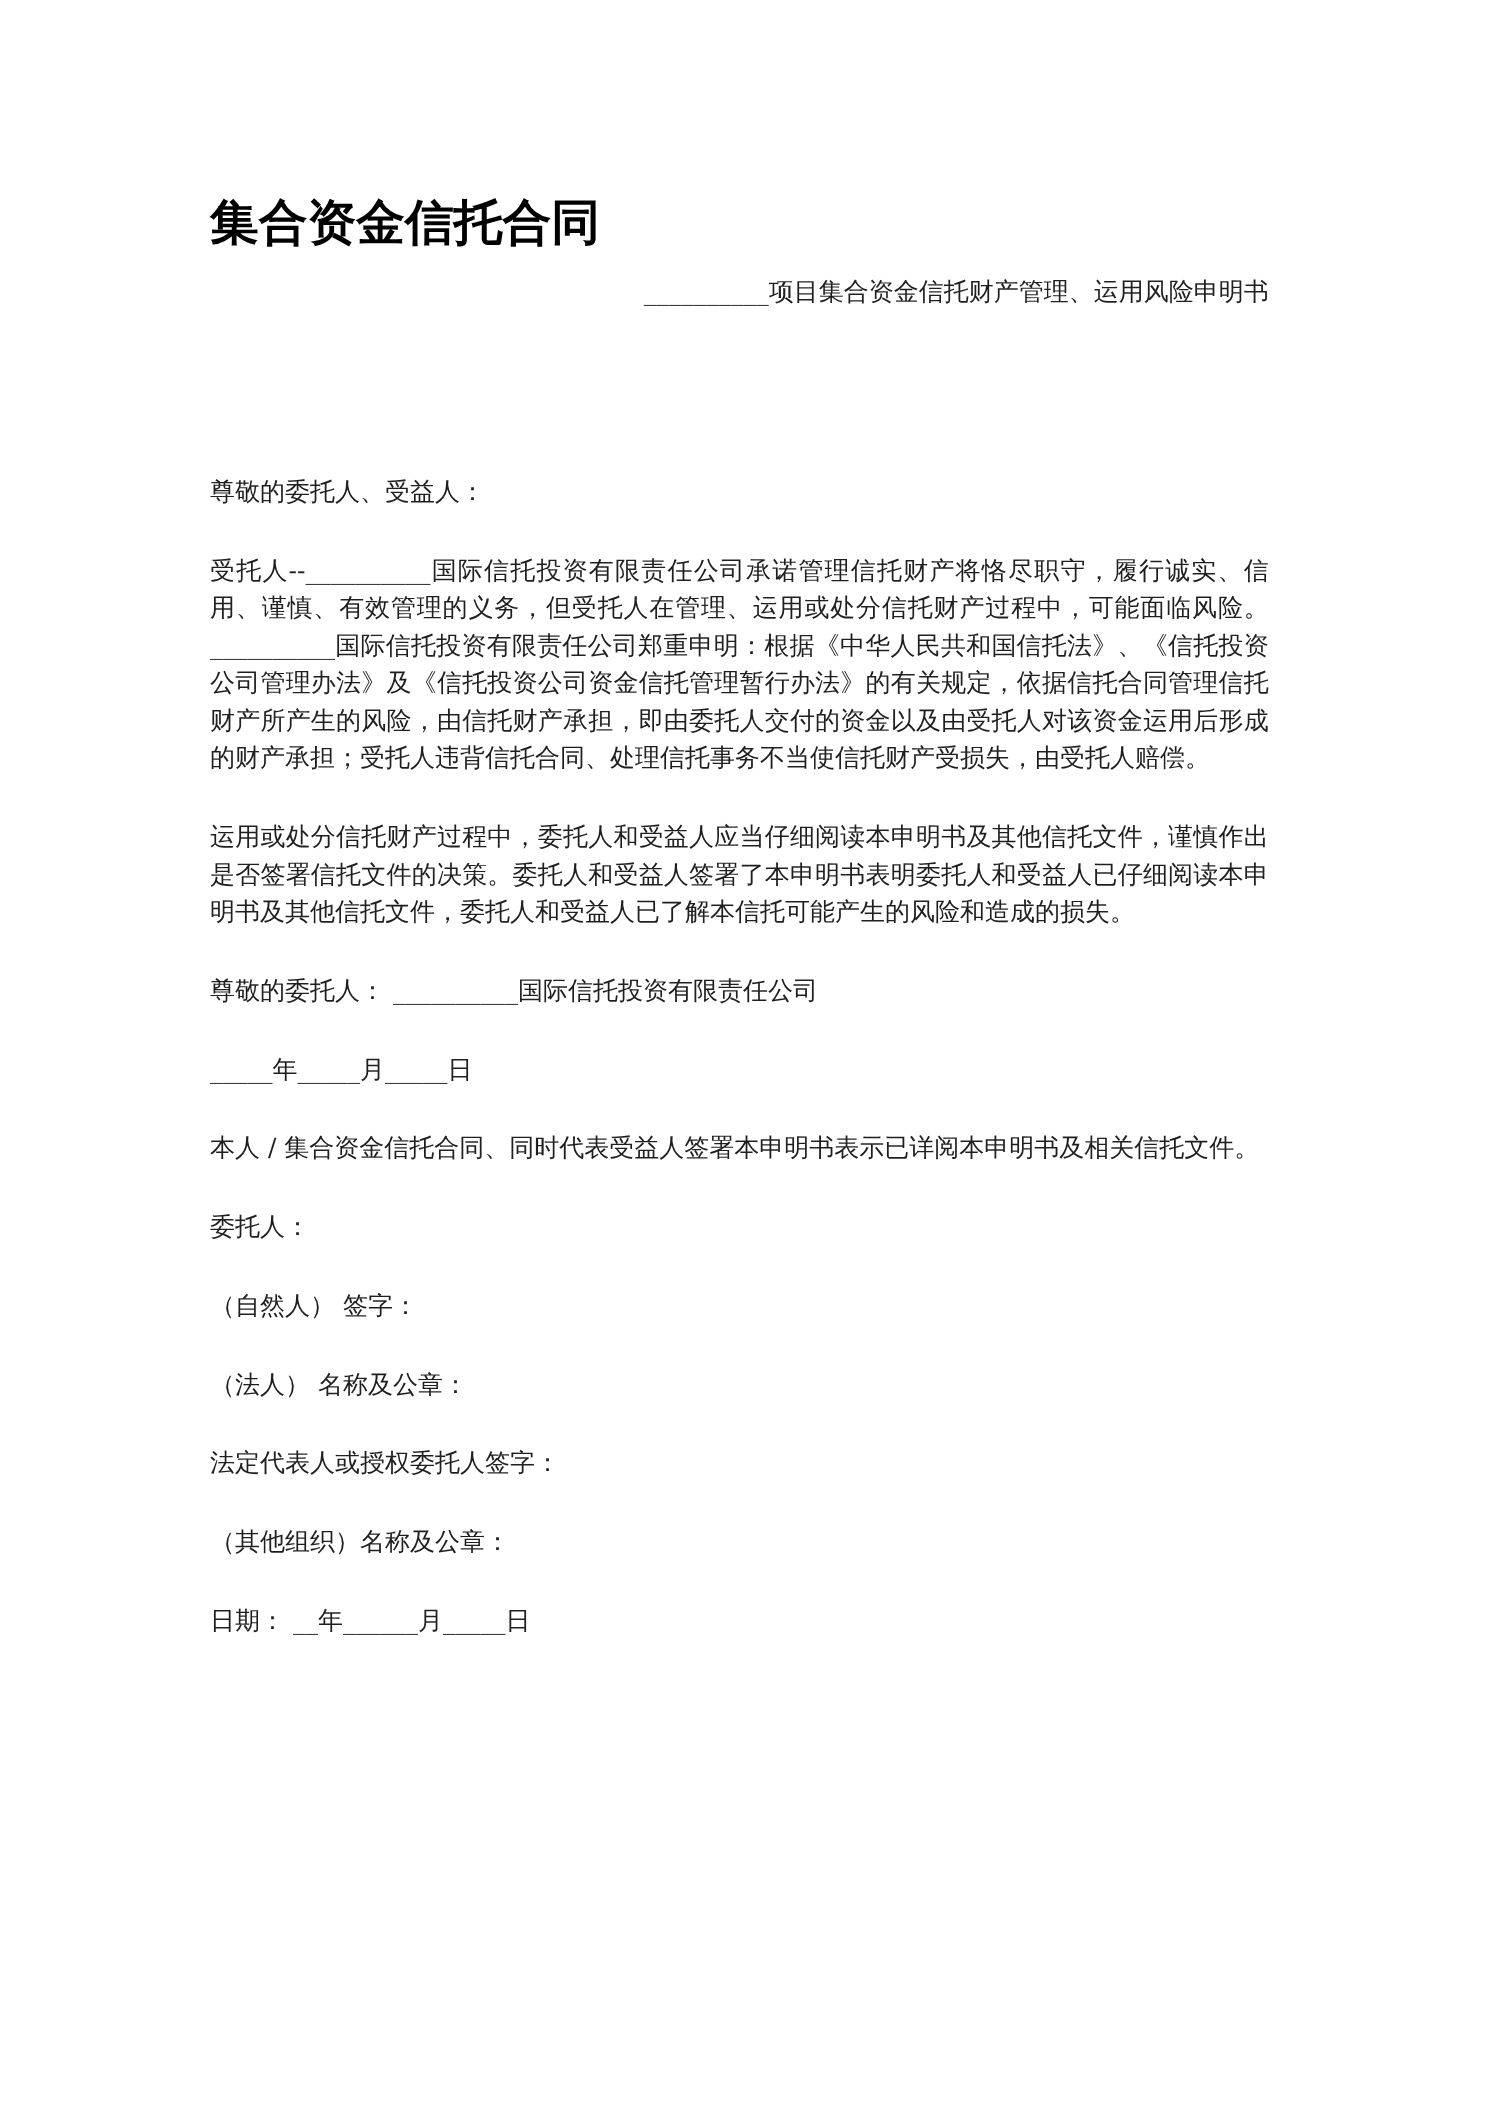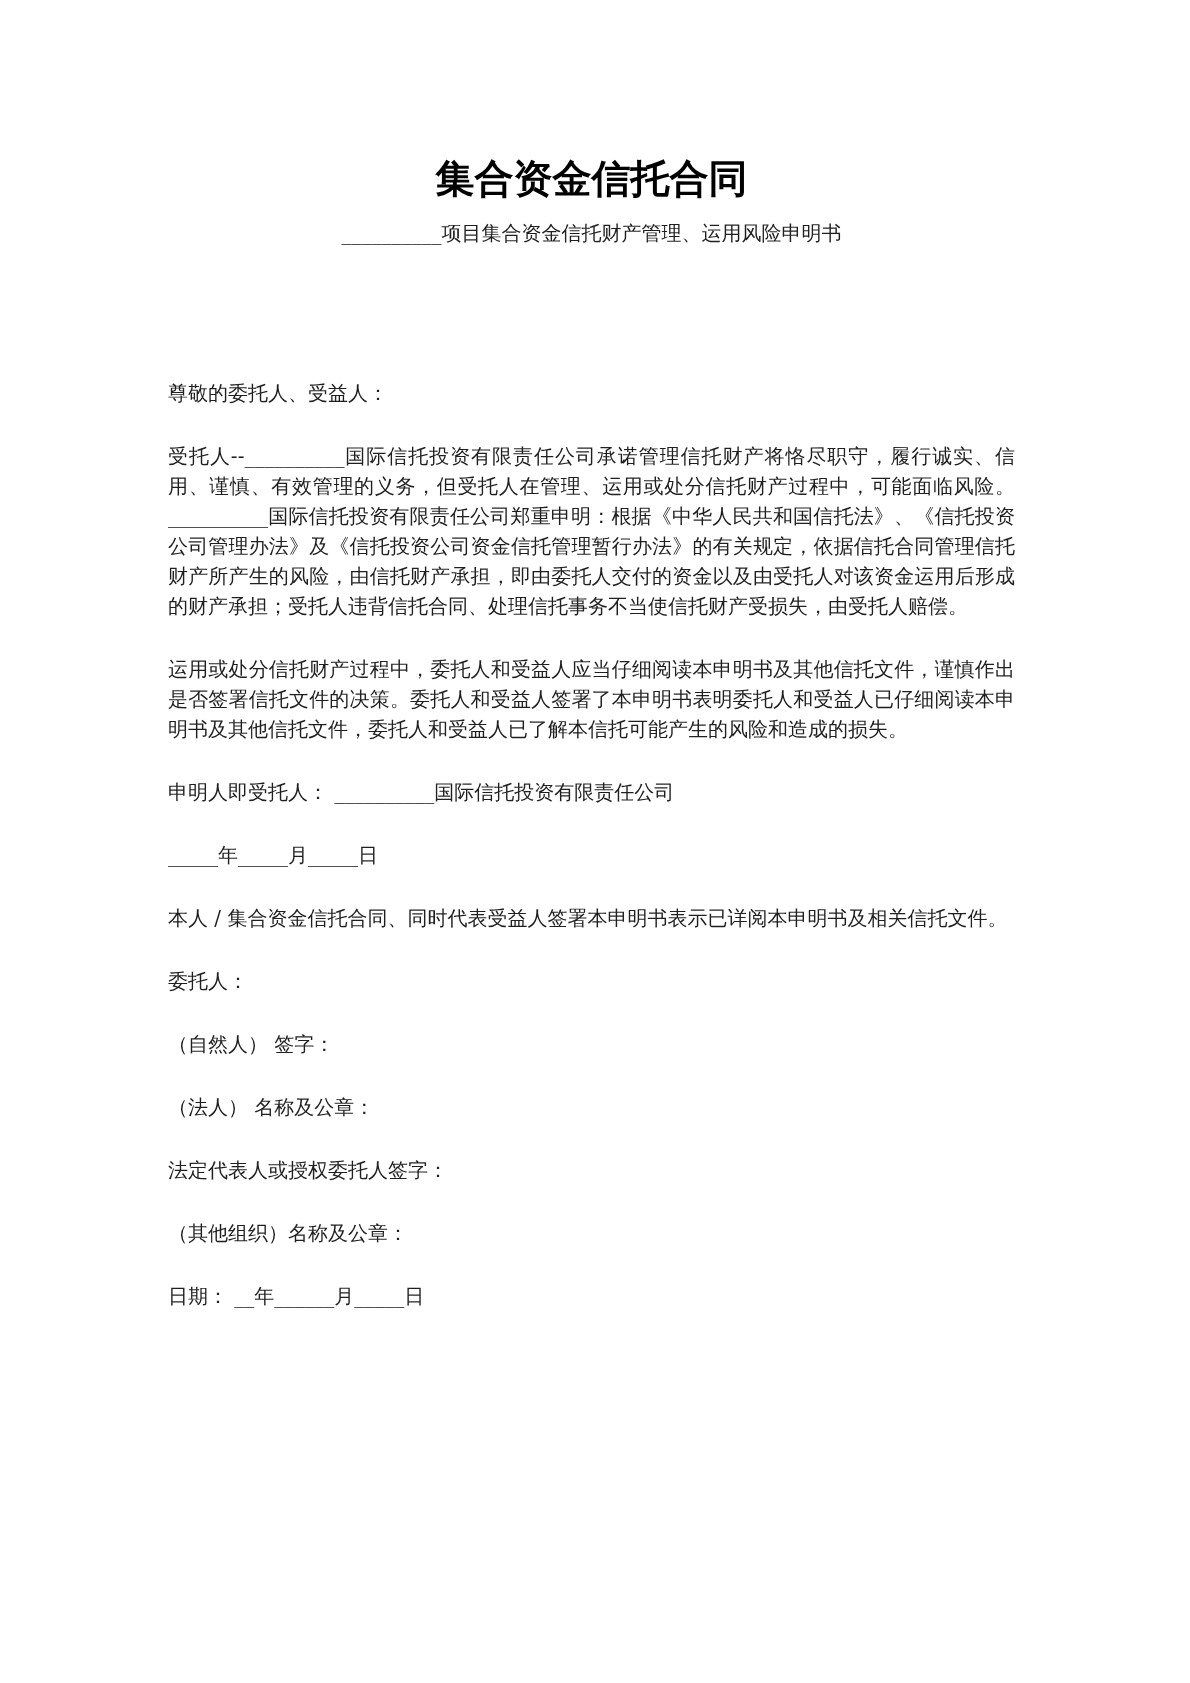--- a/index.html
+++ b/index.html
@@ -18,29 +18,28 @@
     font-size: 20px;
     line-height: 30px;
     padding: 150px 175px 0 168px;
     overflow: hidden;
   }
   .doc-title {
     margin: 0;
     font-size: 39px;
     line-height: 56px;
     font-weight: 700;
-    text-align: center;
     color: #000000;
     letter-spacing: 0;
   }
   .doc-subtitle {
     margin: 12px 0 0 0;
     font-size: 20px;
     line-height: 30px;
-    text-align: center;
+    text-align: right;
   }
   p.doc-line {
     margin: 0 0 33px 0;
     text-align: justify;
   }
   p.doc-line.single {
     text-align: left;
   }
   p.salutation {
     margin-top: 130px;
@@ -54,21 +53,21 @@
   <h1 class="doc-title">集合资金信托合同</h1>
 
   <p class="doc-subtitle">__________项目集合资金信托财产管理、运用风险申明书</p>
 
   <p class="doc-line single salutation">尊敬的委托人、受益人：</p>
 
   <p class="doc-line">受托人--__________国际信托投资有限责任公司承诺管理信托财产将恪尽职守，履行诚实、信用、谨慎、有效管理的义务，但受托人在管理、运用或处分信托财产过程中，可能面临风险。__________国际信托投资有限责任公司郑重申明：根据《中华人民共和国信托法》、《信托投资公司管理办法》及《信托投资公司资金信托管理暂行办法》的有关规定，依据信托合同管理信托财产所产生的风险，由信托财产承担，即由委托人交付的资金以及由受托人对该资金运用后形成的财产承担；受托人违背信托合同、处理信托事务不当使信托财产受损失，由受托人赔偿。</p>
 
   <p class="doc-line">运用或处分信托财产过程中，委托人和受益人应当仔细阅读本申明书及其他信托文件，谨慎作出是否签署信托文件的决策。委托人和受益人签署了本申明书表明委托人和受益人已仔细阅读本申明书及其他信托文件，委托人和受益人已了解本信托可能产生的风险和造成的损失。</p>
 
-  <p class="doc-line single">申明人即受托人： __________国际信托投资有限责任公司</p>
+  <p class="doc-line single">尊敬的委托人： __________国际信托投资有限责任公司</p>
 
   <p class="doc-line single">_____年_____月_____日</p>
 
   <p class="doc-line">本人 / 集合资金信托合同、同时代表受益人签署本申明书表示已详阅本申明书及相关信托文件。</p>
 
   <p class="doc-line single">委托人：</p>
 
   <p class="doc-line single">（自然人） 签字：</p>
 
   <p class="doc-line single">（法人） 名称及公章：</p>

